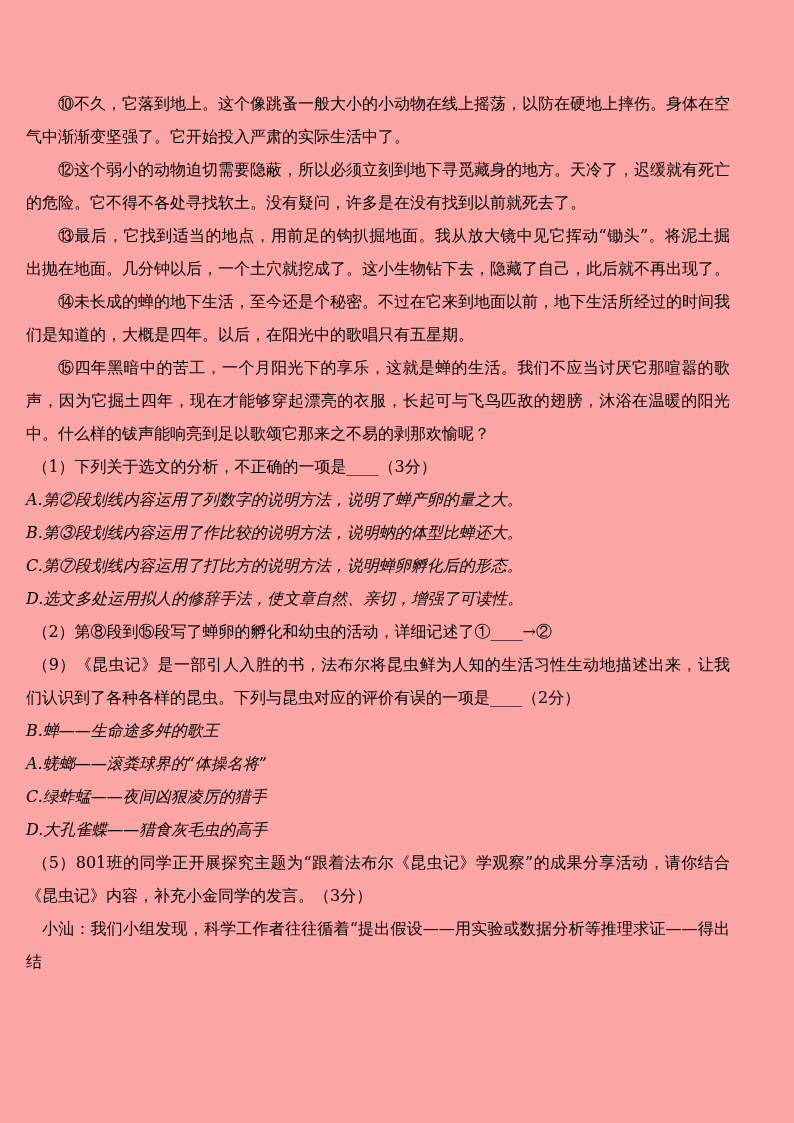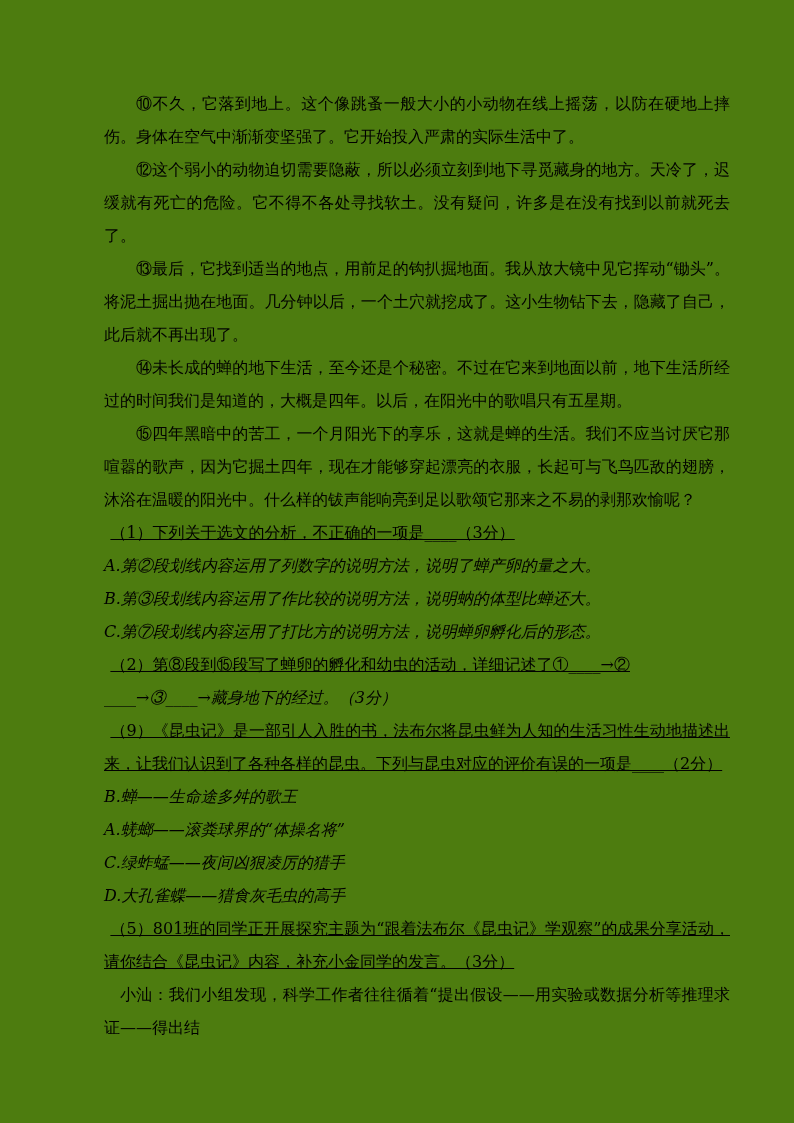--- a/index.html
+++ b/index.html
@@ -5,56 +5,56 @@
   html, body {
     margin: 0;
     padding: 0;
     background: #ffffff;
   }
   .page {
     position: relative;
     box-sizing: border-box;
     width: 794px;
     height: 1123px;
-    background: #4d7c0f;
-    padding: 87px 64px 0 104px;
+    background: #fca5a5;
+    padding: 87px 64px 0 26px;
     overflow: hidden;
     font-family: "DejaVu Serif", "Liberation Serif", serif;
     font-size: 16px;
     line-height: 33px;
     color: #000000;
   }
   .para {
     margin: 0;
     text-align: justify;
     word-break: break-all;
   }
   .indent-body { text-indent: 2em; }   
-  .indent-q    { text-indent: 0.4em; text-decoration: underline; } 
+  .indent-q    { text-indent: 0.4em; } 
   .indent-sp   { text-indent: 1em; }   
   .no-indent   { text-indent: 0; font-style: italic; }     
 </style>
 </head>
 <body>
 
 <div class="page">
 
   <p class="para indent-body">⑩不久，它落到地上。这个像跳蚤一般大小的小动物在线上摇荡，以防在硬地上摔伤。身体在空气中渐渐变坚强了。它开始投入严肃的实际生活中了。</p>
   <p class="para indent-body">⑫这个弱小的动物迫切需要隐蔽，所以必须立刻到地下寻觅藏身的地方。天冷了，迟缓就有死亡的危险。它不得不各处寻找软土。没有疑问，许多是在没有找到以前就死去了。</p>
   <p class="para indent-body">⑬最后，它找到适当的地点，用前足的钩扒掘地面。我从放大镜中见它挥动“锄头”。将泥土掘出抛在地面。几分钟以后，一个土穴就挖成了。这小生物钻下去，隐藏了自己，此后就不再出现了。</p>
   <p class="para indent-body">⑭未长成的蝉的地下生活，至今还是个秘密。不过在它来到地面以前，地下生活所经过的时间我们是知道的，大概是四年。以后，在阳光中的歌唱只有五星期。</p>
   <p class="para indent-body">⑮四年黑暗中的苦工，一个月阳光下的享乐，这就是蝉的生活。我们不应当讨厌它那喧嚣的歌声，因为它掘土四年，现在才能够穿起漂亮的衣服，长起可与飞鸟匹敌的翅膀，沐浴在温暖的阳光中。什么样的钹声能响亮到足以歌颂它那来之不易的剥那欢愉呢？</p>
 
   <p class="para indent-q">（1）下列关于选文的分析，不正确的一项是____（3分）</p>
   <p class="para no-indent">A.第②段划线内容运用了列数字的说明方法，说明了蝉产卵的量之大。</p>
   <p class="para no-indent">B.第③段划线内容运用了作比较的说明方法，说明蚋的体型比蝉还大。</p>
   <p class="para no-indent">C.第⑦段划线内容运用了打比方的说明方法，说明蝉卵孵化后的形态。</p>
+  <p class="para no-indent">D.选文多处运用拟人的修辞手法，使文章自然、亲切，增强了可读性。</p>
 
   <p class="para indent-q">（2）第⑧段到⑮段写了蝉卵的孵化和幼虫的活动，详细记述了①____→②</p>
-  <p class="para no-indent">____→③____→藏身地下的经过。（3分）</p>
 
 
   <p class="para indent-q">（9）《昆虫记》是一部引人入胜的书，法布尔将昆虫鲜为人知的生活习性生动地描述出来，让我们认识到了各种各样的昆虫。下列与昆虫对应的评价有误的一项是____（2分）</p>
   <p class="para no-indent">B.蝉——生命途多舛的歌王</p>
   <p class="para no-indent">A.蜣螂——滚粪球界的“体操名将”</p>
   <p class="para no-indent">C.绿蚱蜢——夜间凶狠凌厉的猎手</p>
   <p class="para no-indent">D.大孔雀蝶——猎食灰毛虫的高手</p>
 
   <p class="para indent-q">（5）801班的同学正开展探究主题为“跟着法布尔《昆虫记》学观察”的成果分享活动，请你结合《昆虫记》内容，补充小金同学的发言。（3分）</p>
   <p class="para indent-sp">小汕：我们小组发现，科学工作者往往循着“提出假设——用实验或数据分析等推理求证——得出结</p>

